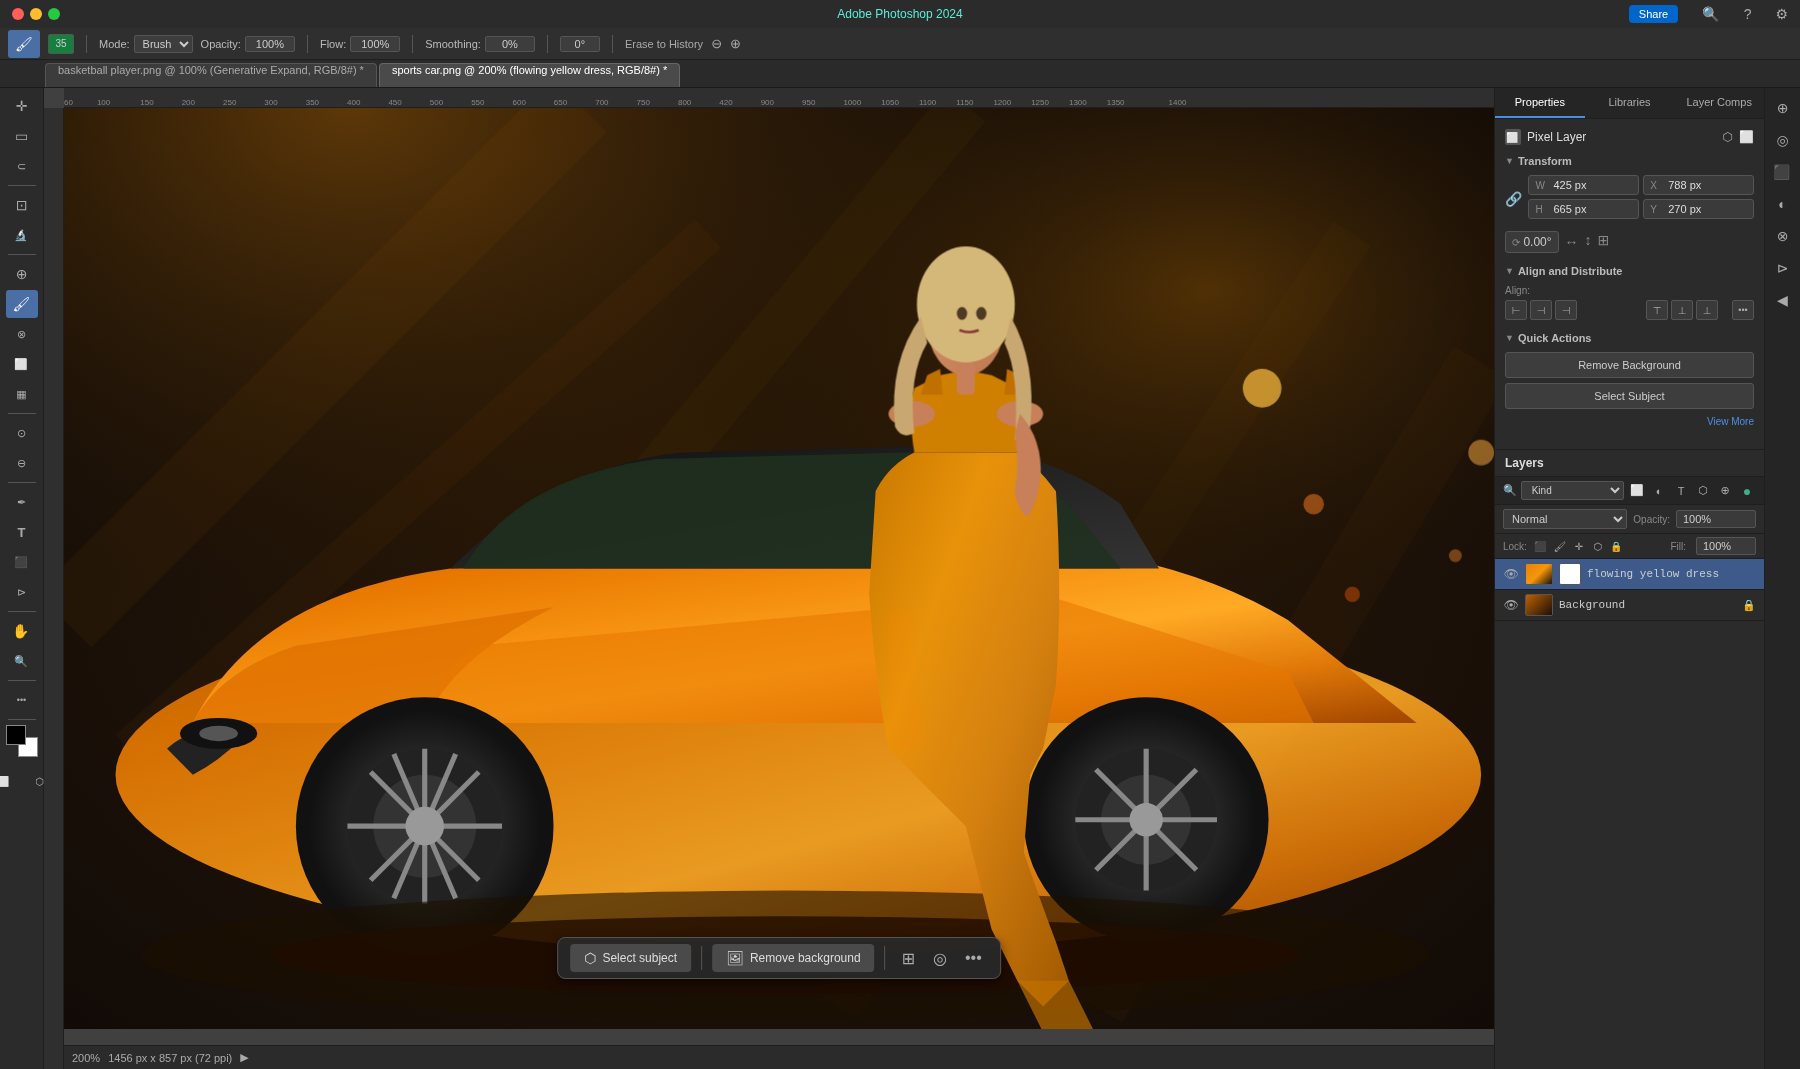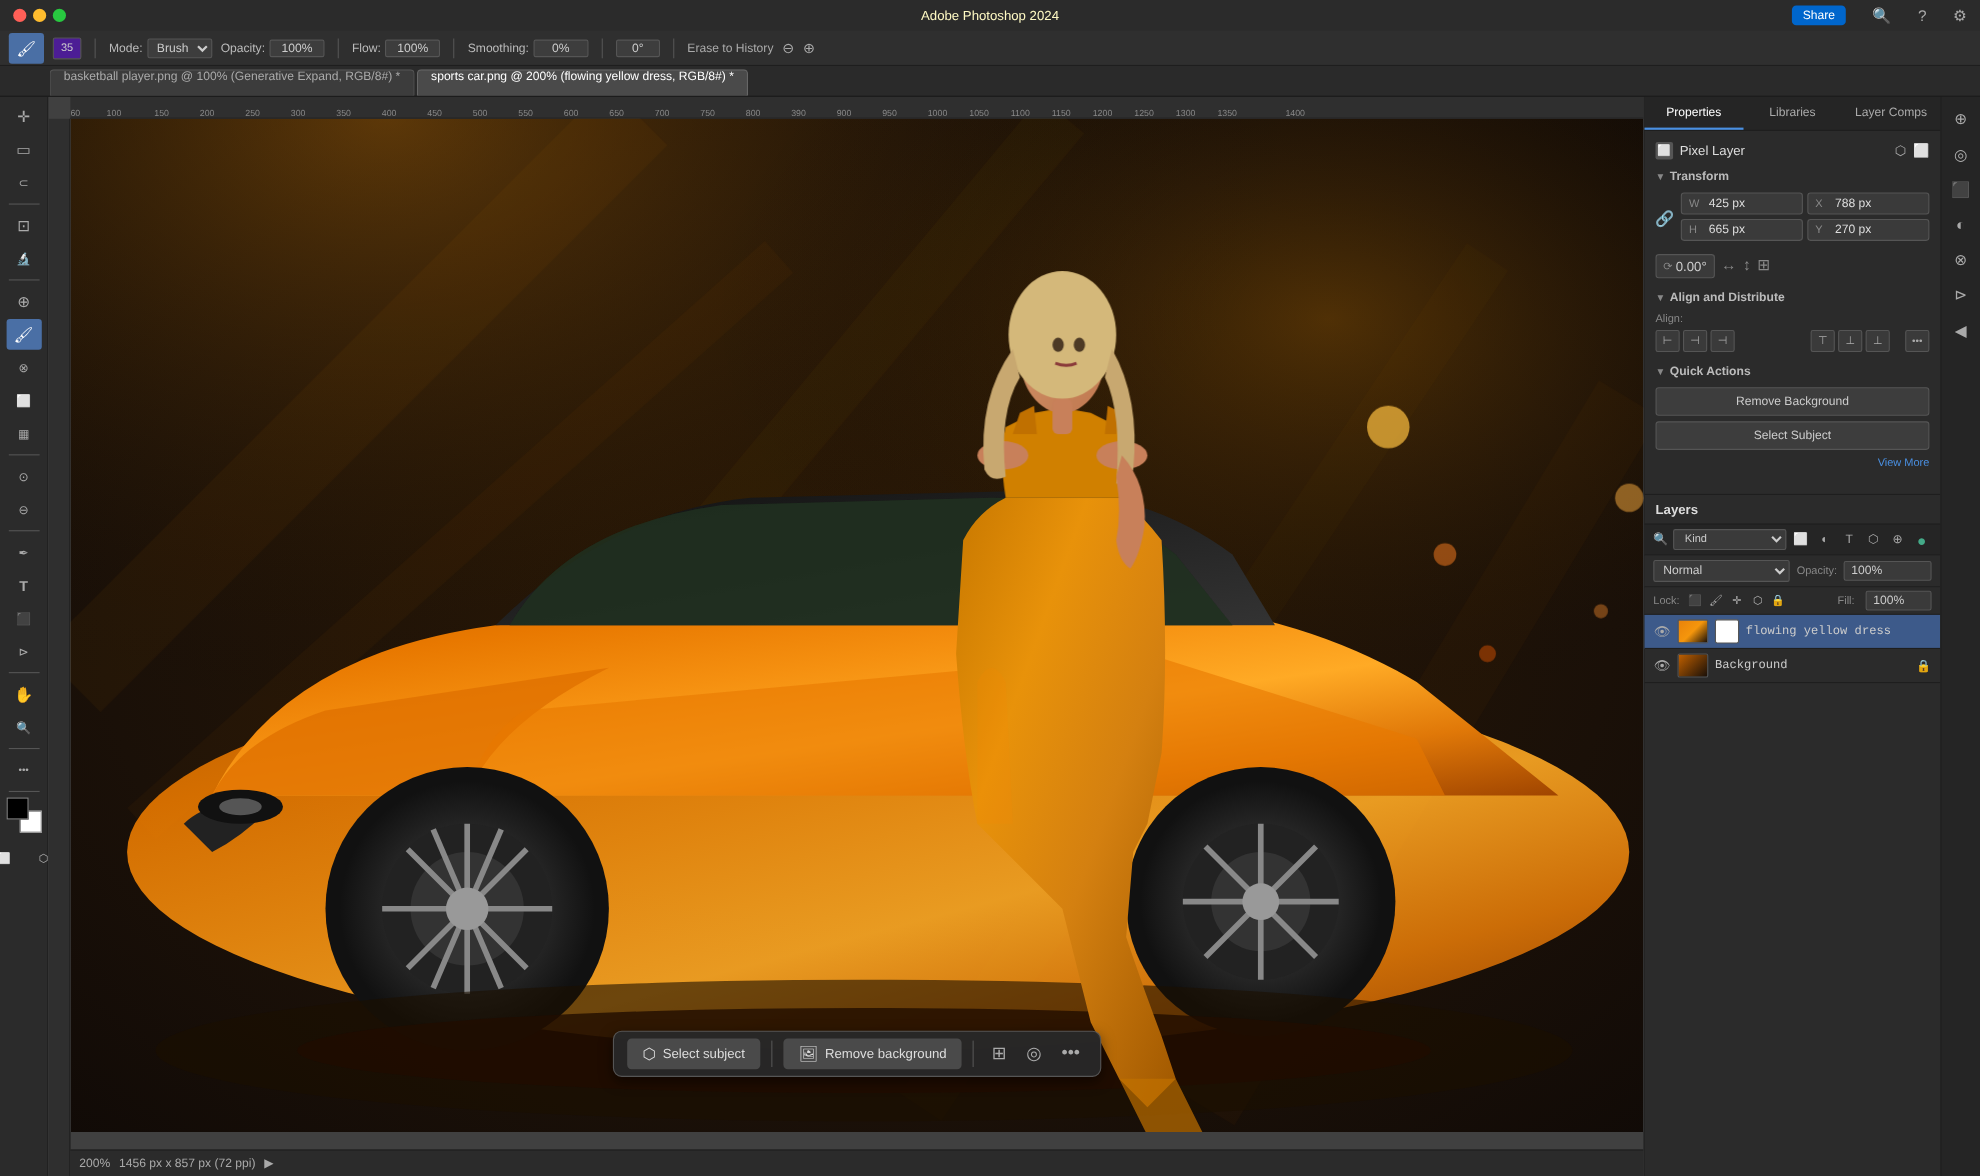--- a/index.html
+++ b/index.html
@@ -34,21 +34,21 @@
     .traffic-light {
       width: 12px;
       height: 12px;
       border-radius: 50%;
     }
     .tl-red { background: #ff5f57; }
     .tl-yellow { background: #febc2e; }
     .tl-green { background: #28c840; }
     #app-title {
       font-size: 12px;
-      color: #fef9c3;
+      color: #5eead4;
     }
     .title-bar-right {
       position: absolute;
       right: 12px;
       display: flex;
       align-items: center;
       gap: 24px;
     }
     .share-btn {
       background: #0066cc;
@@ -103,21 +103,21 @@
     }
     .options-divider {
       width: 1px;
       height: 18px;
       background: #555;
       margin: 0 4px;
     }
     .brush-size-box {
       width: 26px;
       height: 20px;
-      background: #4c1d95;
+      background: #15803d;
       border: 1px solid #555;
       border-radius: 2px;
       display: flex;
       align-items: center;
       justify-content: center;
       font-size: 10px;
     }
 
     
     #tab-bar {
@@ -783,21 +783,21 @@
         <span class="ruler-mark" style="margin-right:28px">350</span>
         <span class="ruler-mark" style="margin-right:28px">400</span>
         <span class="ruler-mark" style="margin-right:28px">450</span>
         <span class="ruler-mark" style="margin-right:28px">500</span>
         <span class="ruler-mark" style="margin-right:28px">550</span>
         <span class="ruler-mark" style="margin-right:28px">600</span>
         <span class="ruler-mark" style="margin-right:28px">650</span>
         <span class="ruler-mark" style="margin-right:28px">700</span>
         <span class="ruler-mark" style="margin-right:28px">750</span>
         <span class="ruler-mark" style="margin-right:28px">800</span>
-        <span class="ruler-mark" style="margin-right:28px">390</span>
+        <span class="ruler-mark" style="margin-right:28px">420</span>
         <span class="ruler-mark" style="margin-right:28px">900</span>
         <span class="ruler-mark" style="margin-right:28px">950</span>
         <span class="ruler-mark" style="margin-right:20px">1000</span>
         <span class="ruler-mark" style="margin-right:20px">1050</span>
         <span class="ruler-mark" style="margin-right:20px">1100</span>
         <span class="ruler-mark" style="margin-right:20px">1150</span>
         <span class="ruler-mark" style="margin-right:20px">1200</span>
         <span class="ruler-mark" style="margin-right:20px">1250</span>
         <span class="ruler-mark" style="margin-right:20px">1300</span>
         <span class="ruler-mark" style="">1350</span>

